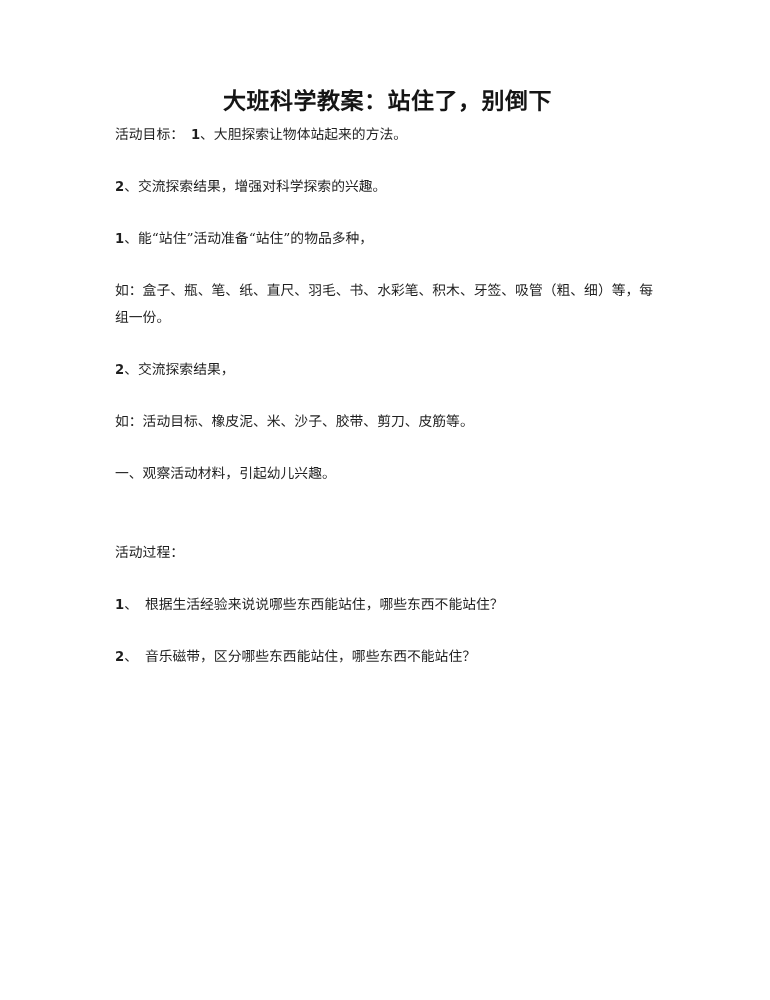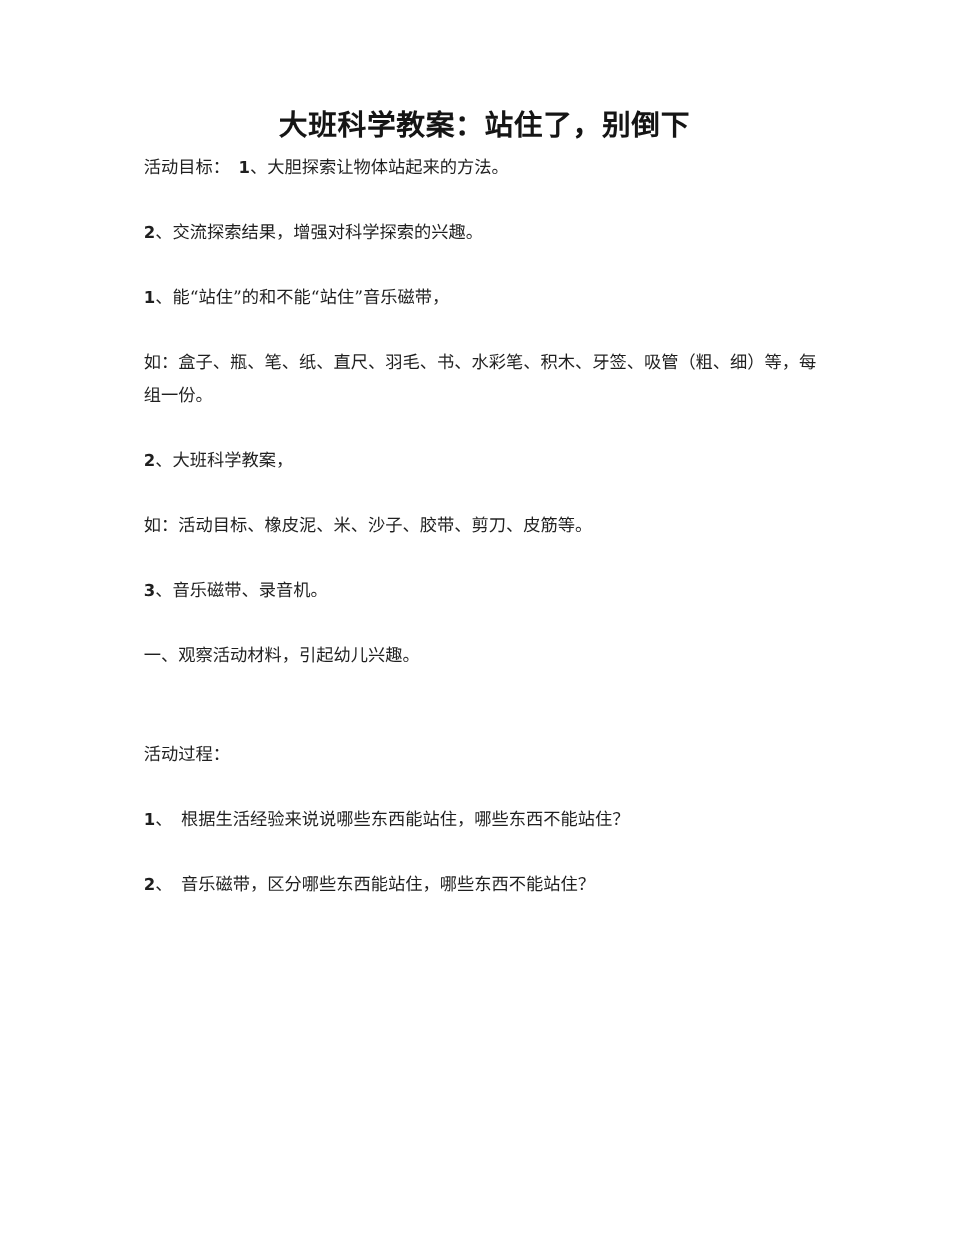--- a/index.html
+++ b/index.html
@@ -52,30 +52,29 @@
 <body>
 
 <div class="page">
   <h1 class="doc-title">大班科学教案：站住了，别倒下</h1>
 
   <p class="para"><span class="label-bold">活动目标：　</span><span class="num">1</span><span>、大胆探索让物体站起来的方法。</span></p>
 
   <p class="para"><span class="num">2</span><span>、交流探索结果，增强对科学探索的兴趣。</span></p>
 
 
-  <p class="para"><span class="num">1</span><span>、能“站住”的和不能“站住”音乐磁带，</span></p>
+  <p class="para"><span class="num">1</span><span>、能“站住”活动准备“站住”的物品多种，</span></p>
 
   <p class="para"><span>如：盒子、瓶、笔、纸、直尺、羽毛、书、水彩笔、积木、牙签、吸管（粗、细）等，每
 组一份。</span></p>
 
-  <p class="para"><span class="num">2</span><span>、大班科学教案，</span></p>
+  <p class="para"><span class="num">2</span><span>、交流探索结果，</span></p>
 
   <p class="para"><span>如：活动目标、橡皮泥、米、沙子、胶带、剪刀、皮筋等。</span></p>
 
-  <p class="para"><span class="num">3</span><span>、音乐磁带、录音机。</span></p>
 
 
   <p class="para"><span>一、观察活动材料，引起幼儿兴趣。</span></p>
 
   <p class="para section-extra"><span>活动过程：</span></p>
 
   <p class="para"><span class="num">1</span><span>、　根据生活经验来说说哪些东西能站住，哪些东西不能站住？</span></p>
 
   <p class="para"><span class="num">2</span><span>、　音乐磁带，区分哪些东西能站住，哪些东西不能站住？</span></p>
 

